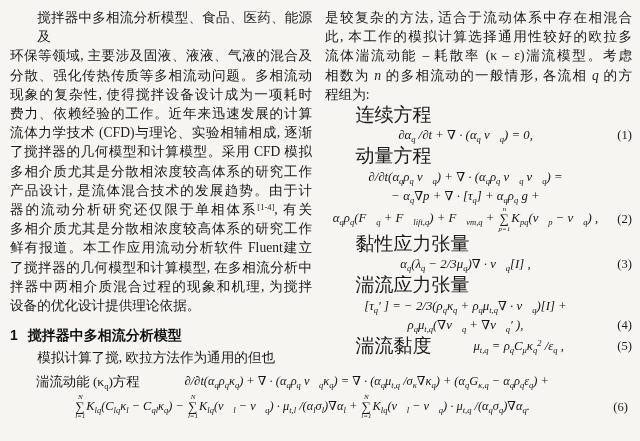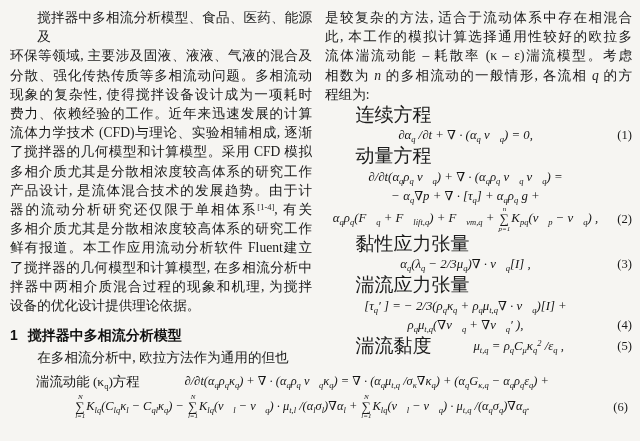--- a/index.html
+++ b/index.html
@@ -84,21 +84,21 @@
           <div class="line">多相介质尤其是分散相浓度较高体系的研究工作</div>
           <div class="line">鲜有报道。本工作应用流动分析软件 Fluent建立</div>
           <div class="line">了搅拌器的几何模型和计算模型, 在多相流分析中</div>
           <div class="line">拌器中两相介质混合过程的现象和机理, 为搅拌</div>
           <div class="line">设备的优化设计提供理论依据。</div>
         </div>
       <div class="heading">
         <span class="h-num">1</span><span class="h-title">搅拌器中多相流分析模型</span>
       </div>
       <div class="para">
-        <div class="line indent no-stretch">在多相流分析中, 欧拉方法作为通用的但也</div>
+        <div class="line indent no-stretch">模拟计算了搅, 欧拉方法作为通用的但也</div>
       </div>
     </div>
 
     <div class="col col-right">
       <div class="para" id="right-para">
           <div class="line">是较复杂的方法, 适合于流动体系中存在相混合</div>
           <div class="line">此, 本工作的模拟计算选择通用性较好的欧拉多</div>
           <div class="line">流体湍流动能 – 耗散率 (κ – ε)湍流模型。考虑</div>
           <div class="line">相数为 <i>n</i> 的多相流动的一般情形, 各流相 <i>q</i> 的方</div>
           <div class="line">程组为:</div>

